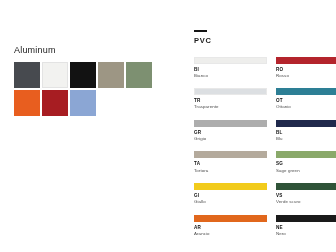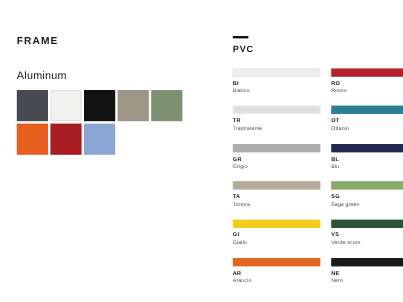--- a/index.html
+++ b/index.html
@@ -34,21 +34,21 @@
     letter-spacing: 0.9px;
     color: #1a1a1a;
     margin: 0 0 20px 0;
     line-height: 1;
   }
   .frame-subtitle {
     font-size: 9px;
     font-weight: normal;
     letter-spacing: 0.2px;
     color: #1a1a1a;
-    margin: 0 0 7px 0;
+    margin: 16px 0 7px 0;
     line-height: 1;
   }
   .swatch-grid {
     display: flex;
     flex-wrap: wrap;
     gap: 2px;
     width: 146px;
   }
   .swatch {
     width: 26px;
@@ -114,21 +114,20 @@
     color: #4c4c4c;
     line-height: 1.35;
   }
 </style>
 </head>
 <body>
 
 <div class="sheet">
 
   <section class="frame-col">
-    <h1 class="frame-title">FRAME</h1>
     <h2 class="frame-subtitle">Aluminum</h2>
     <div class="swatch-grid">
         <div class="swatch" title="anthracite" style="background: rgb(71, 74, 79);"></div>
         <div class="swatch outlined" title="white" style="background: rgb(242, 242, 240);"></div>
         <div class="swatch" title="black" style="background: rgb(18, 18, 18);"></div>
         <div class="swatch" title="taupe" style="background: rgb(157, 150, 132);"></div>
         <div class="swatch" title="sage-green" style="background: rgb(125, 144, 113);"></div>
         <div class="swatch" title="orange" style="background: rgb(232, 94, 31);"></div>
         <div class="swatch" title="dark-red" style="background: rgb(167, 29, 34);"></div>
         <div class="swatch" title="light-blue" style="background: rgb(139, 166, 212);"></div>

